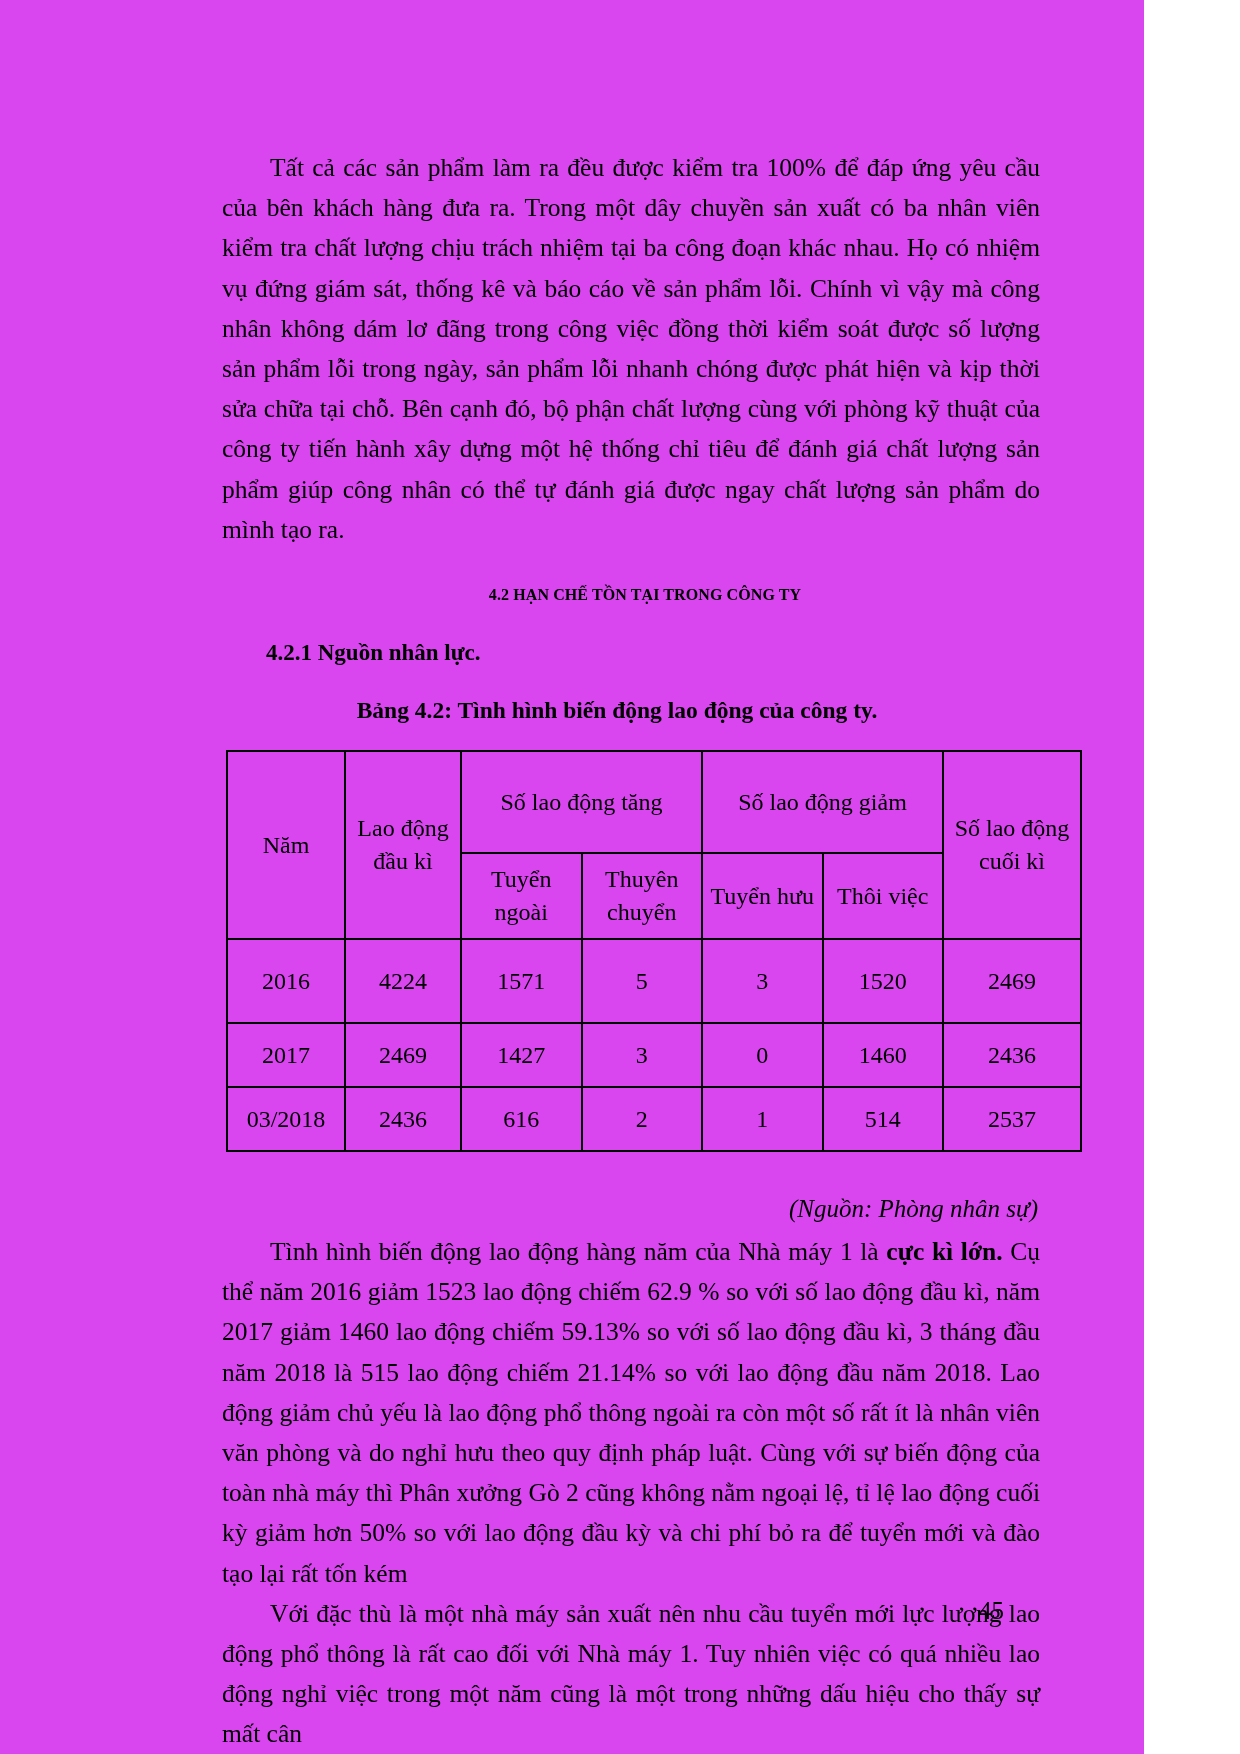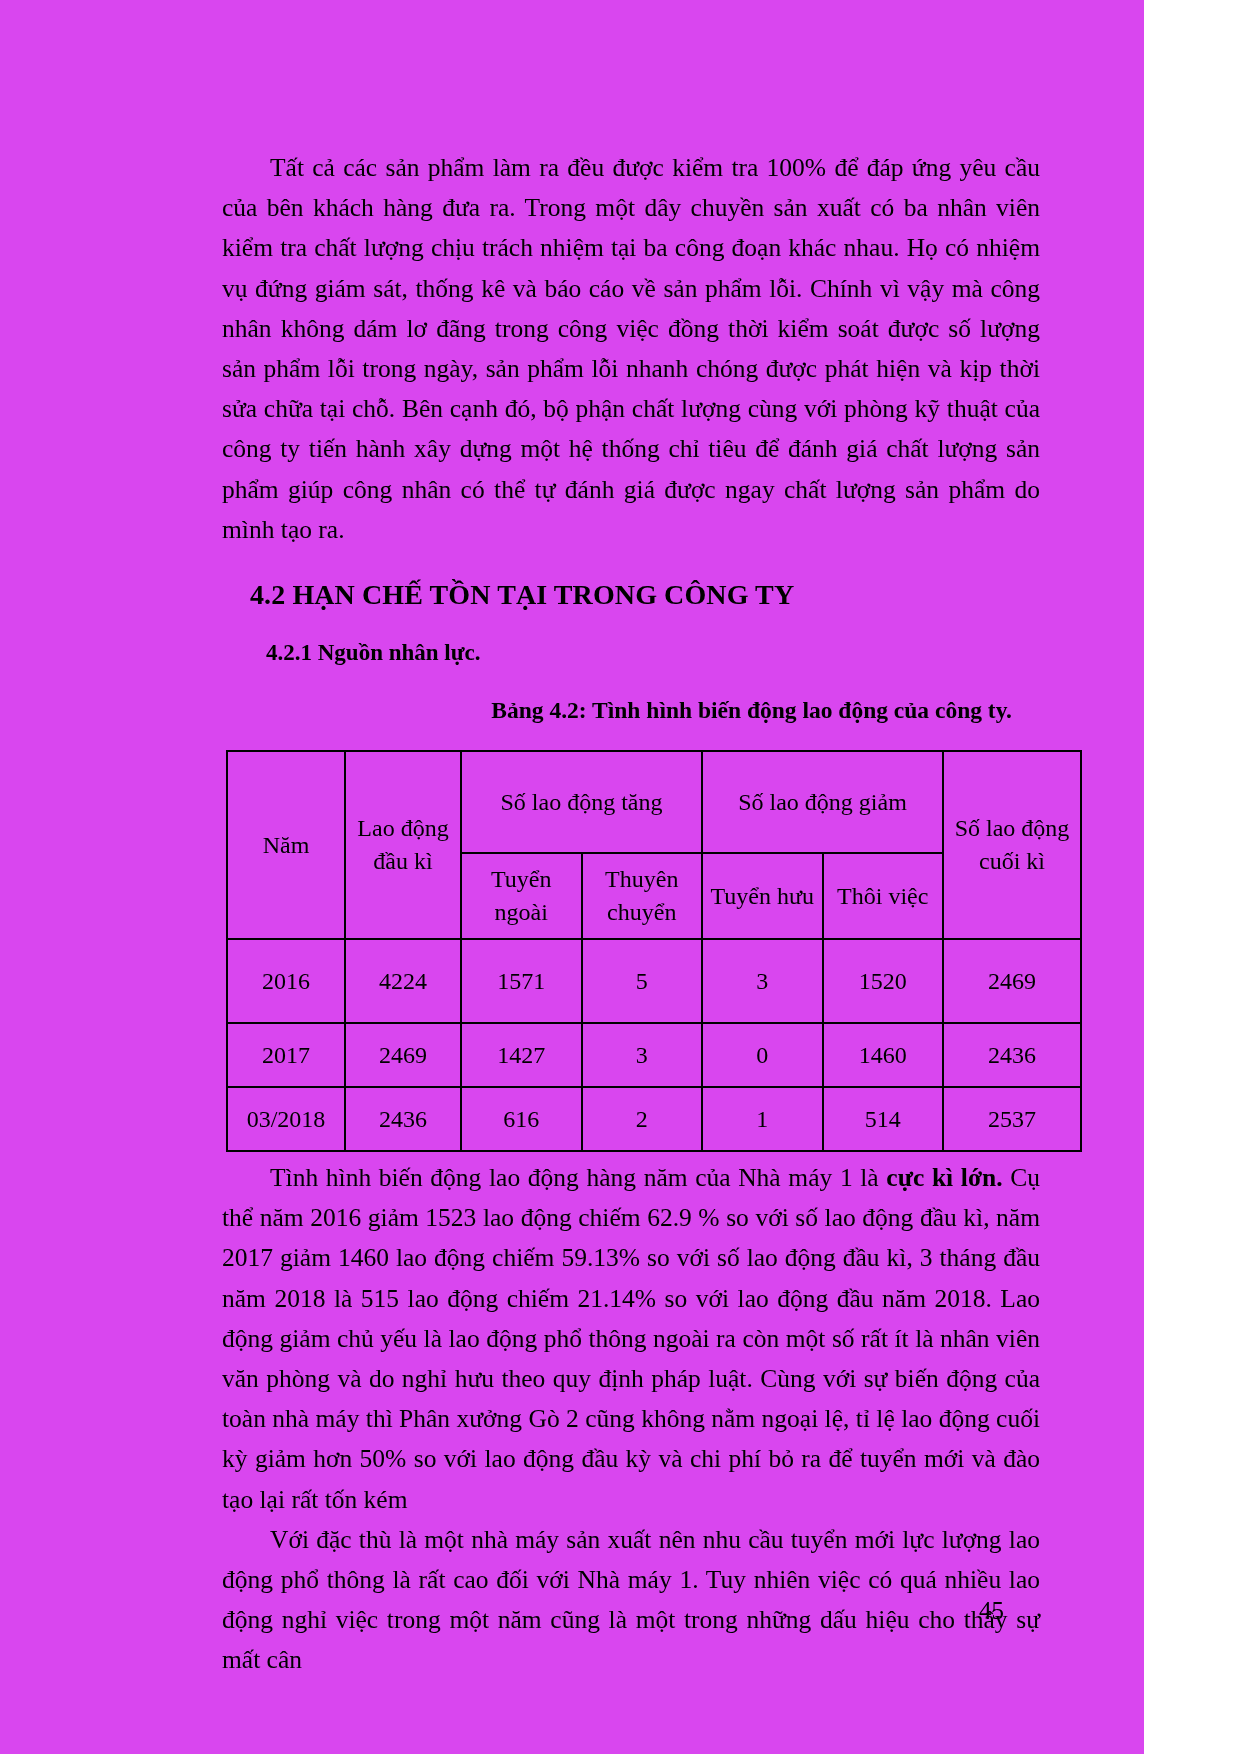--- a/index.html
+++ b/index.html
@@ -29,37 +29,38 @@
     text-justify: inter-word;
     font-size: 25.5px;
     line-height: 40.2px;
     text-indent: 48px;
     hyphens: none;
   }
   .h2-heading {
     margin: 0;
     padding-top: 26px;
     padding-left: 28px;
-    font-size: 28px;
+    font-size: 16px;
     font-weight: bold;
     letter-spacing: 0.1px;
     line-height: 38px;
+    text-align: center;
   }
   .h3-heading {
     margin: 0;
     padding-top: 20px;
     padding-left: 44px;
     font-size: 23px;
     font-weight: bold;
     line-height: 38px;
   }
   .table-caption {
     margin: 0;
     padding-top: 20px;
-    text-align: right;
+    text-align: center;
     font-size: 23.5px;
     font-weight: bold;
     line-height: 36px;
     padding-right: 28px;
   }
   .table-wrap {
     padding-top: 22px;
     padding-left: 4px;
   }
   table.data-table {
@@ -169,20 +170,21 @@
             <td class="data-cell">616</td>
             <td class="data-cell">2</td>
             <td class="data-cell">1</td>
             <td class="data-cell">514</td>
             <td class="data-cell">2537</td>
           </tr>
         </tbody>
       </table>
     </div>
 
+    <div class="source-line">(Nguồn: Phòng nhân sự)</div>
 
     <p class="body-para after-table"><span>Tình hình biến động lao động hàng năm của Nhà máy 1 là </span><b>cực kì lớn.</b><span> Cụ thể năm 2016 giảm 1523 lao động chiếm 62.9 % so với số lao động đầu kì, năm 2017 giảm 1460 lao động chiếm 59.13% so với số lao động đầu kì, 3 tháng đầu năm 2018 là 515 lao động chiếm 21.14% so với lao động đầu năm 2018. Lao động giảm chủ yếu là lao động phổ thông ngoài ra còn một số rất ít là nhân viên văn phòng và do nghỉ hưu theo quy định pháp luật. Cùng với sự biến động của toàn nhà máy thì Phân xưởng Gò 2 cũng không nằm ngoại lệ, tỉ lệ lao động cuối kỳ giảm hơn 50% so với lao động đầu kỳ và chi phí bỏ ra để tuyển mới và đào tạo lại rất tốn kém</span></p>
 
     <p class="body-para">Với đặc thù là một nhà máy sản xuất nên nhu cầu tuyển mới lực lượng lao động phổ thông là rất cao đối với Nhà máy 1. Tuy nhiên việc có quá nhiều lao động nghỉ việc trong một năm cũng là một trong những dấu hiệu cho thấy sự mất cân</p>
 
   </div>
 
   <div class="page-number">45</div>
 
 </div>

